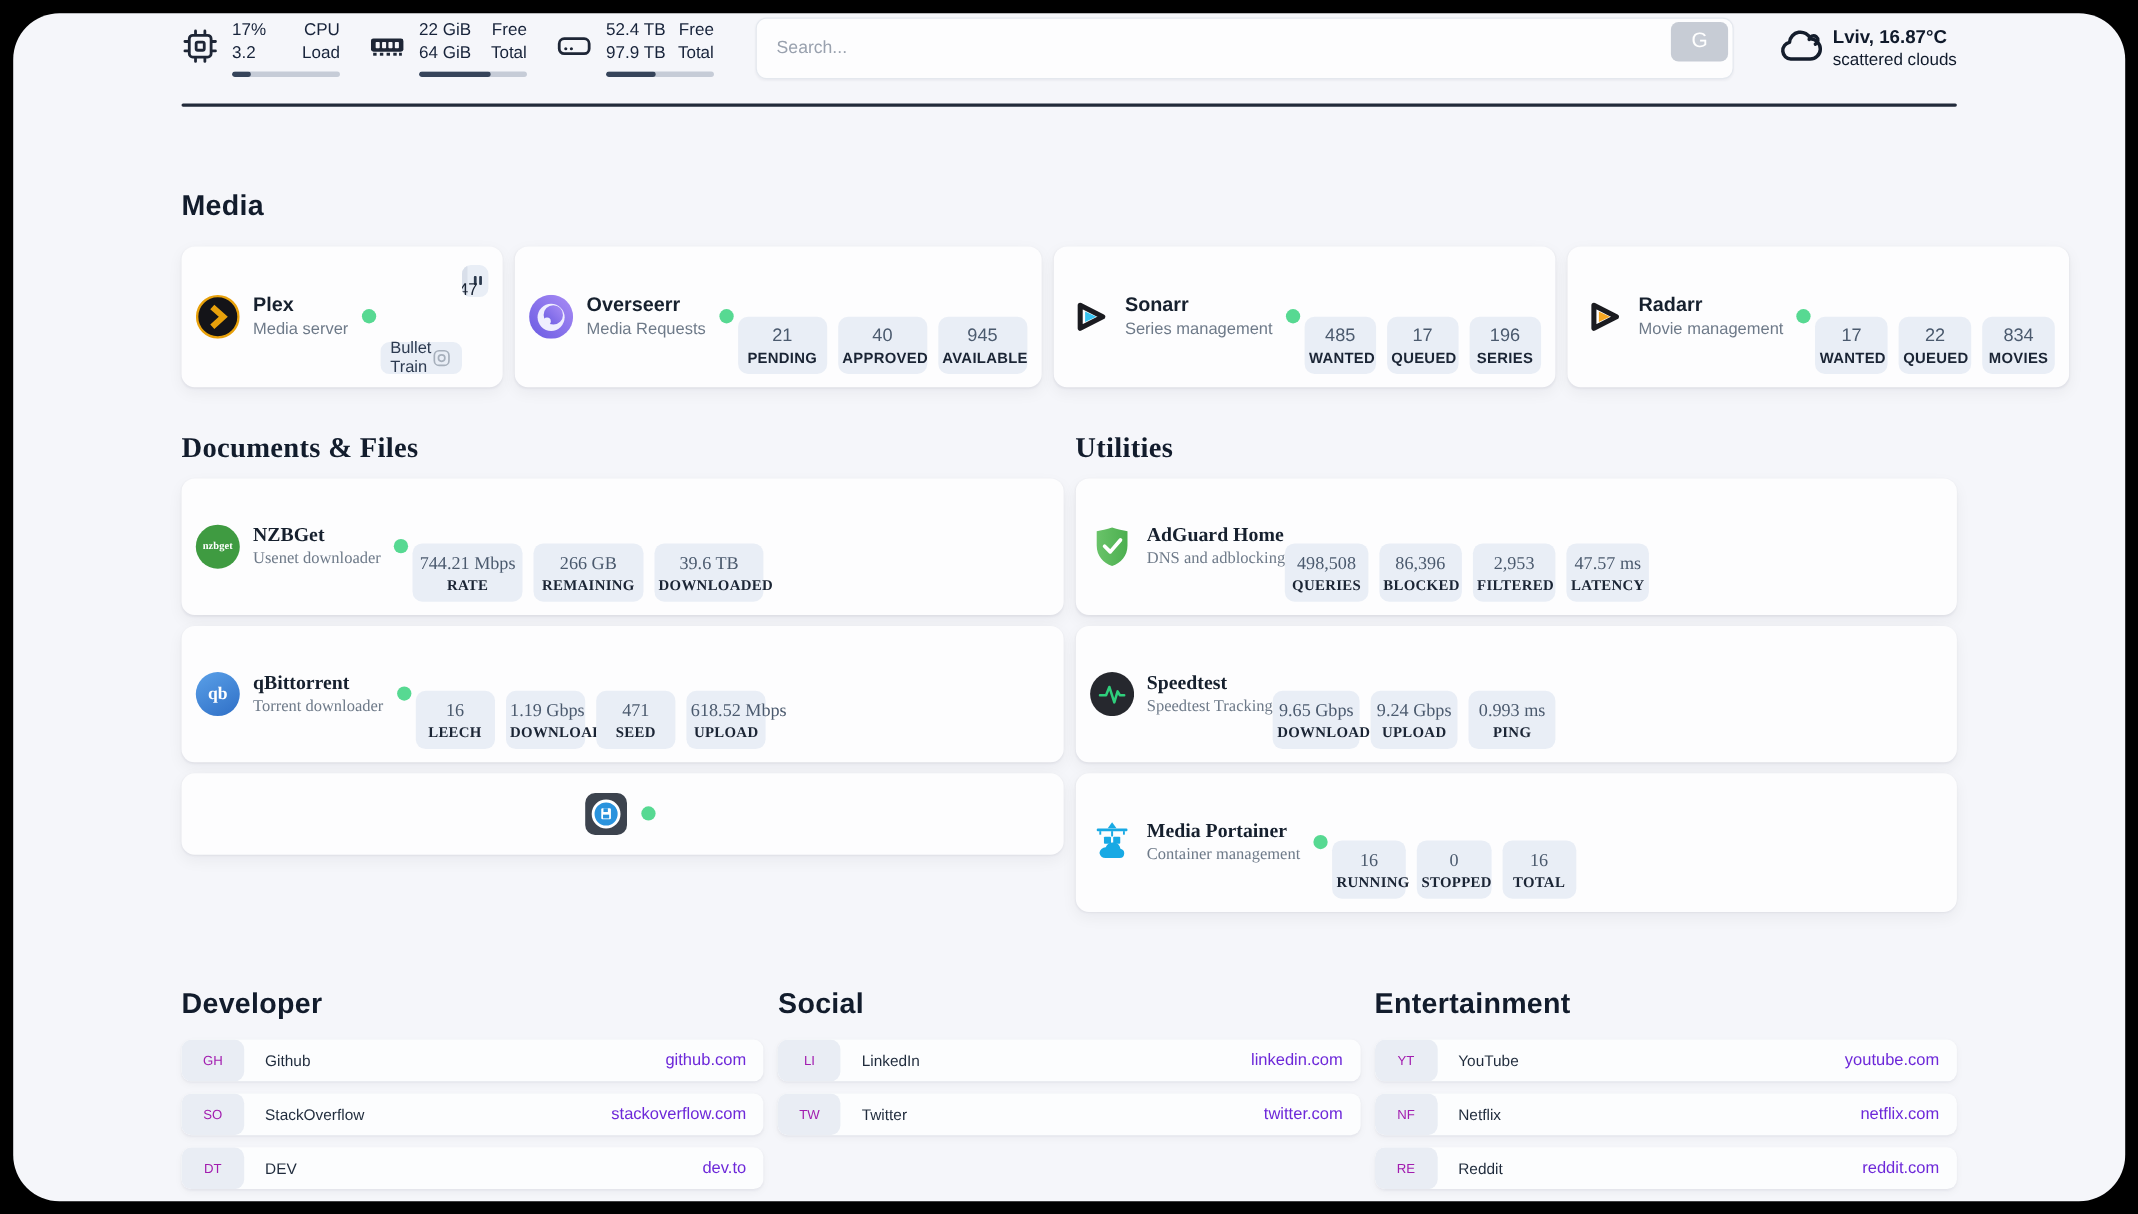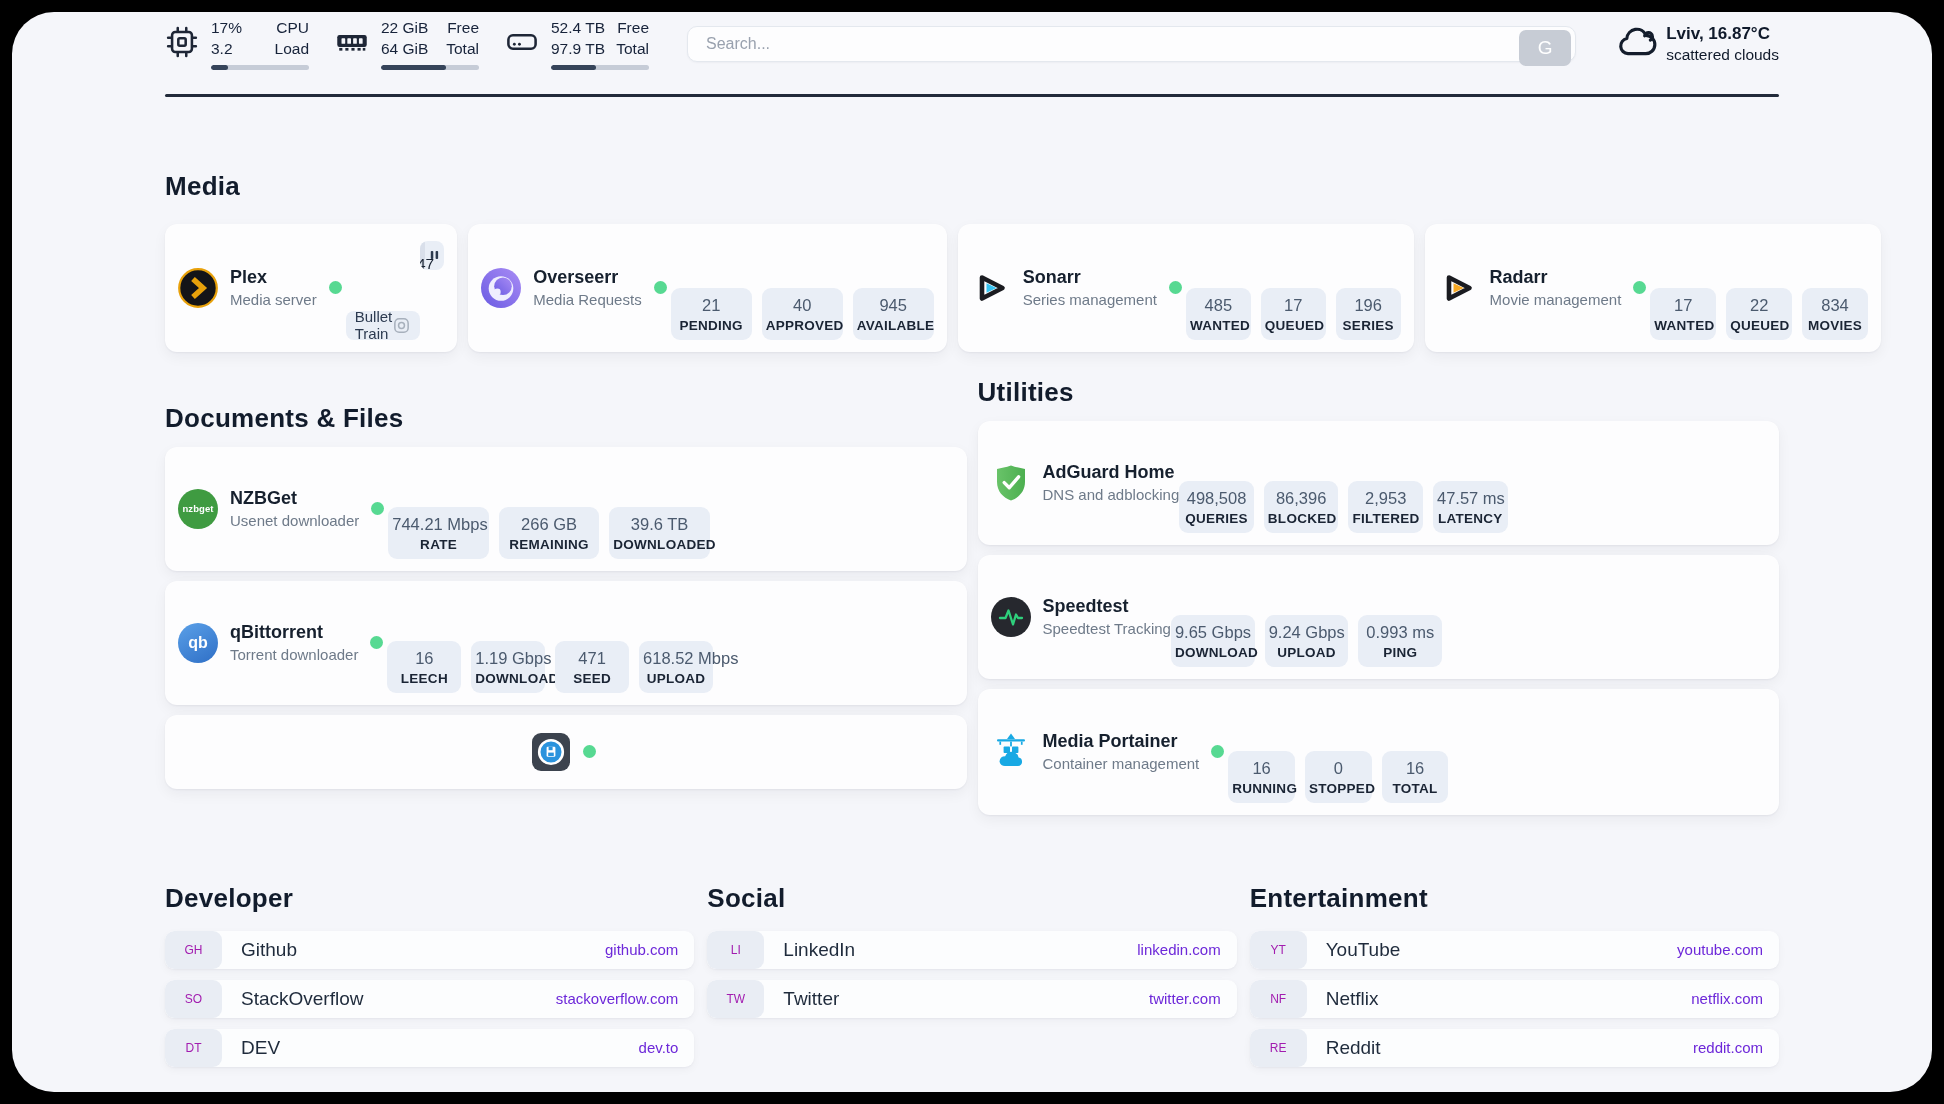--- a/index.html
+++ b/index.html
@@ -18,21 +18,21 @@
   .res{display:flex;gap:12px;align-items:center;}
   .res svg{width:34px;height:34px;flex:none;}
   .res-body{width:98px;}
   .res-cols{display:flex;justify-content:space-between;font-size:15.5px;color:#17233a;font-weight:500;line-height:1.32;}
   .rcol{display:flex;flex-direction:column;}
   .rcol.labs{align-items:flex-end;text-align:right;}
   .bar{margin-top:6px;height:5px;border-radius:3px;background:#c6ccd7;overflow:hidden;}
   .fill{height:100%;background:#36445a;border-radius:3px;}
   .searchwrap{flex:1;margin:0 38px;position:relative;}
   .searchwrap input{
-    width:100%;height:36px;border-radius:10px;border:1.5px solid #e4e8ee;background:#fdfdfe;
+    width:100%;height:56px;border-radius:10px;border:1.5px solid #e4e8ee;background:#fdfdfe;
     padding:0 70px 0 18px;font-size:16px;color:#17233a;box-sizing:border-box;outline:none;
     box-shadow:0 1px 2px rgba(15,23,42,.04);font-family:"Liberation Sans",sans-serif;
   }
   .searchwrap input::placeholder{color:#99a1ae;}
   .gbtn{
     position:absolute;right:5px;top:4px;height:36px;width:52px;border:none;border-radius:7px;
     background:#c7ccd5;color:#fff;font-size:19px;font-weight:500;cursor:pointer;
     font-family:"Liberation Sans",sans-serif;
   }
   .weather{display:flex;gap:6px;align-items:center;flex:none;}
@@ -63,21 +63,21 @@
   .stat .l{font-size:13.5px;font-weight:700;color:#1a2434;letter-spacing:.02em;margin-top:1px;white-space:nowrap;}
   
   .pill{background:#e9eef6;border-radius:8px;height:29px;display:flex;align-items:center;padding:0 9px;box-sizing:border-box;}
   .np{margin-top:auto;justify-content:space-between;}
   .np-title{font-size:15px;color:#2c3a50;font-weight:500;}
   .progress-pill{margin-top:5px;position:relative;padding:12px;overflow:hidden;}
   .pf{position:absolute;left:0;top:0;bottom:0;background:#d9dfea;border-radius:8px;}
   .pause{position:absolute;left:8px;top:50%;transform:translateY(-50%);display:flex;}
   .ptime{position:absolute;right:10px;top:50%;transform:translateY(-50%);font-size:15.5px;font-weight:500;color:#1a2434;}
   
-  .grid2{display:flex;gap:11px;margin-top:25px;align-items:center;}
+  .grid2{display:flex;gap:11px;margin-top:40px;align-items:flex-start;font-family:Liberation Serif, serif;}
   .colhalf{flex:1;min-width:0;}
   .colhalf h2{margin:0 0 13px;}
   .colhalf .card{margin-bottom:10px;}
   .h-stats{height:124px;}
   .h-plain{height:74px;justify-content:center;}
   .h-mp{height:126px;}
   
   .circle-icon{width:40px;height:40px;border-radius:50%;display:flex;align-items:center;justify-content:center;}
   .nzb{background:#3f9b41;}
   .nzb span{color:#fff;font-size:9.5px;font-weight:700;letter-spacing:.01em;}
@@ -89,21 +89,21 @@
   .bm-col h2{margin:0 0 17px;}
   .bm-row{
     display:flex;align-items:center;height:38px;background:#fcfdfe;border-radius:9px;
     box-shadow:0 1px 2px rgba(15,23,42,.04),0 3px 8px rgba(15,23,42,.04);
     margin-bottom:11px;overflow:hidden;cursor:pointer;
   }
   .bm-abbr{
     width:57px;align-self:stretch;background:#e9edf4;border-radius:9px;flex:none;
     display:flex;align-items:center;justify-content:center;font-size:12px;font-weight:500;color:#a21caf;
   }
-  .bm-name{flex:1;padding-left:19px;font-size:19px;font-weight:500;color:#1f2b3c;white-space:nowrap;}
+  .bm-name{flex:1;padding-left:19px;font-size:14px;font-weight:500;color:#1f2b3c;white-space:nowrap;}
   .bm-url{padding-right:16px;font-size:15px;color:#6d28d9;white-space:nowrap;}
 </style>
 </head>
 <body>
 
 <div class="page">
 
   <div class="hdr">
     <div class="resources">
 

